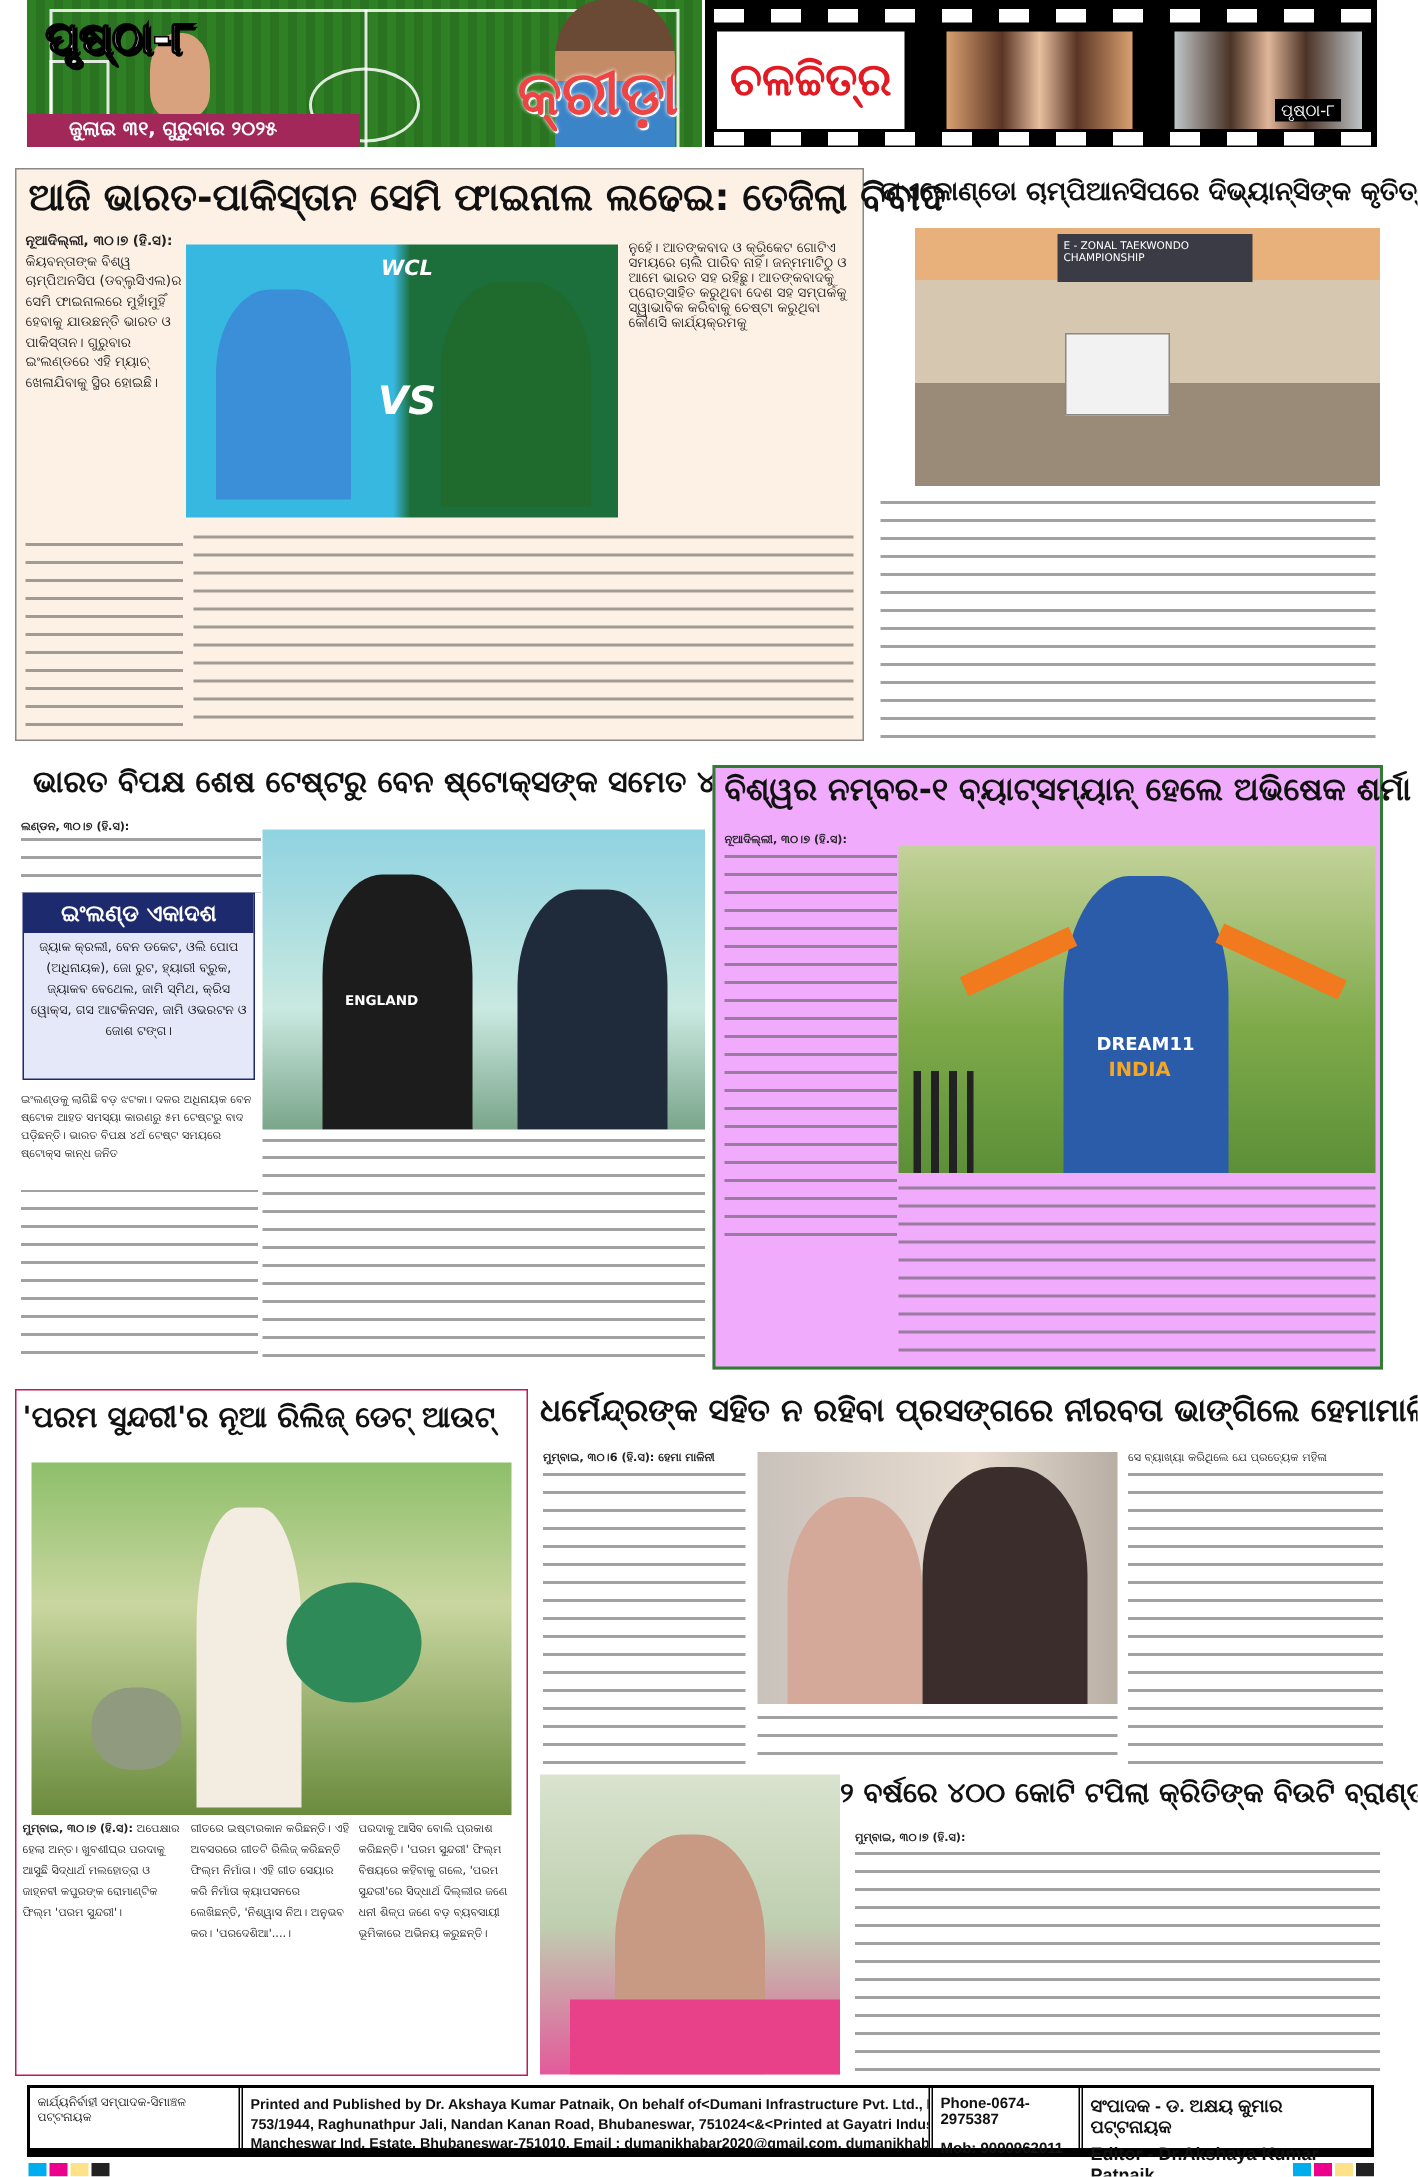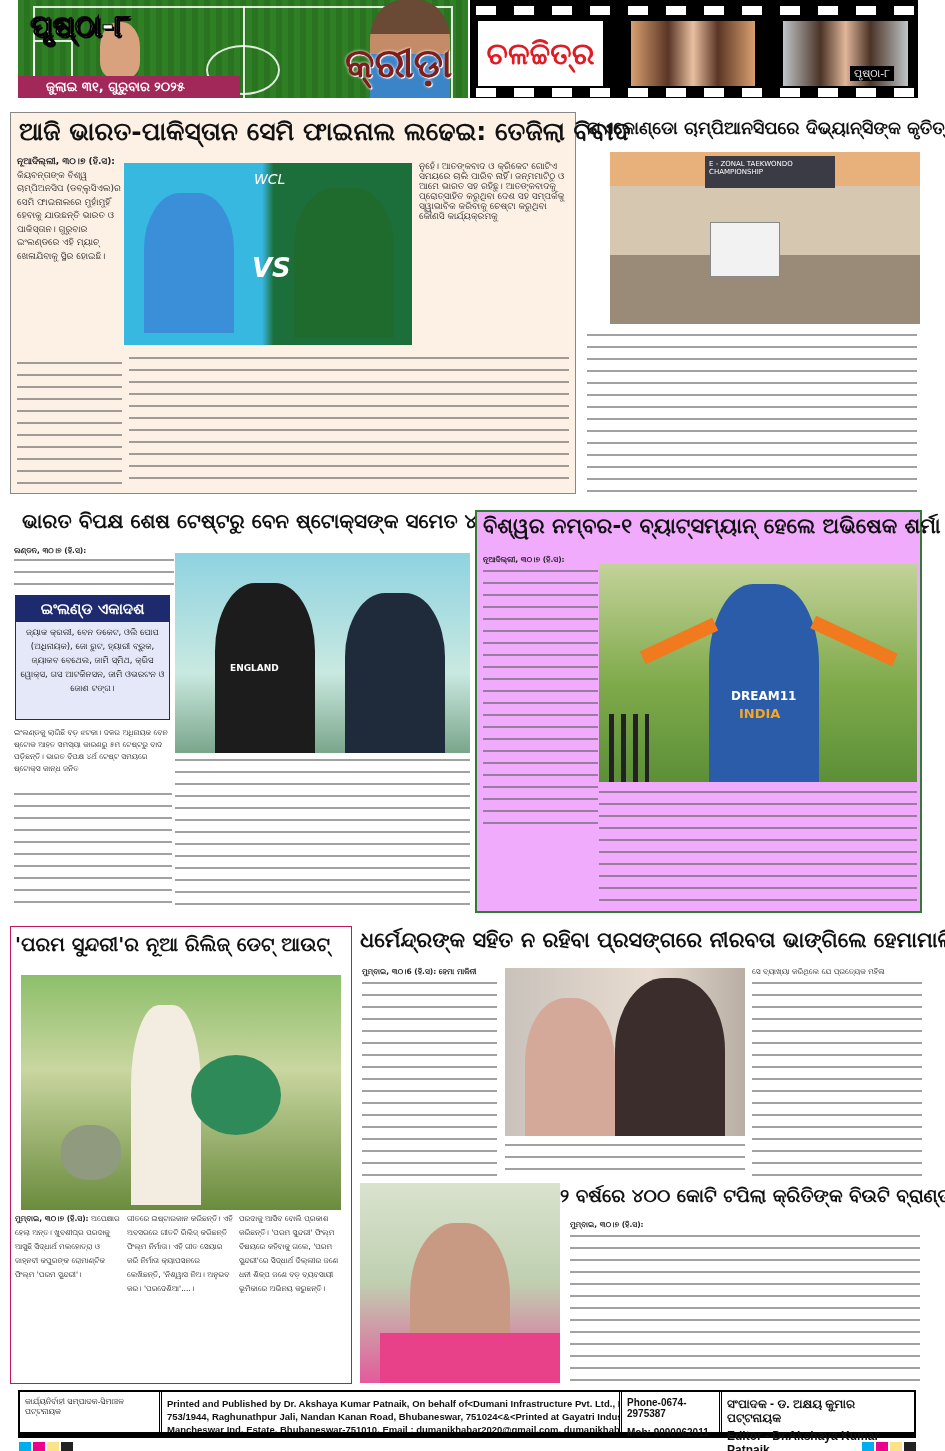--- a/index.html
+++ b/index.html
@@ -3,21 +3,21 @@
 <meta charset="utf-8">
 <style>
   * { box-sizing: border-box; margin: 0; padding: 0; }
   body { width: 945px; height: 1451px; background: #fff; font-family: "DejaVu Sans", sans-serif; position: relative; overflow: hidden; color: #111; }
   .abs { position: absolute; }
   
   .mast-left { left: 18px; top: 0; width: 450px; height: 98px; background: #2e7a23; background-image: repeating-linear-gradient(90deg, #2f8025 0 6px, #2a7320 6px 12px); overflow: hidden; }
   .mast-left .pitch-line { position: absolute; border: 2px solid rgba(255,255,255,0.85); }
   .page-no { left: 30px; top: 8px; font-size: 30px; font-weight: bold; color: #fff; -webkit-text-stroke: 1px #000; text-shadow: 2px 2px 0 #000; }
   .date-band { left: 18px; top: 76px; width: 222px; height: 22px; background: #a3285a; color: #fff; font-size: 13px; font-weight: bold; padding: 3px 0 0 28px; }
-  .kreeda { left: 345px; top: 40px; font-size: 40px; font-weight: bold; color: #7f1d1d; text-shadow: 0 0 3px #fff, 1px 1px 0 #fff; }
+  .kreeda { left: 345px; top: 40px; font-size: 40px; font-weight: bold; color: #ef4444; text-shadow: 0 0 3px #fff, 1px 1px 0 #fff; }
   .player-cartoon { left: 100px; top: 22px; width: 40px; height: 56px; border-radius: 45% 45% 30% 30%; background: #d9a27e; }
   .player-photo { left: 370px; top: 0; width: 80px; height: 98px; background: linear-gradient(#6b4a35 0 35%, #c48b67 35% 55%, #3c84c8 55%); border-radius: 40% 40% 0 0; }
   .film { left: 470px; top: 0; width: 448px; height: 98px; background: #000; }
   .film .hole { position: absolute; width: 20px; height: 9px; background: #fff; }
   .film-title { left: 8px; top: 21px; width: 125px; height: 65px; background: #fff; color: #e01b24; font-size: 30px; font-weight: bold; display: flex; align-items: center; justify-content: center; }
   .film-photo1 { left: 161px; top: 21px; width: 124px; height: 65px; background: linear-gradient(90deg, #d8a070, #5a3525 30%, #e8c0a0 50%, #5a3525 70%, #d8a070); }
   .film-photo2 { left: 313px; top: 21px; width: 125px; height: 65px; background: linear-gradient(90deg, #bfc5c8, #4b3326 30%, #e0b69a 50%, #4b3326 70%, #bfc5c8); }
   .film-pg { left: 380px; top: 66px; font-size: 11px; color: #fff; background: #000; padding: 1px 4px; }
 
   
@@ -86,21 +86,21 @@
   <div class="hl" style="left:8px;top:4px;font-size:25px;">ଆଜି ଭାରତ-ପାକିସ୍ତାନ ସେମି ଫାଇନାଲ ଲଢେଇ: ତେଜିଲା ବିବାଦ</div>
   <div class="bodytext" style="left:6px;top:42px;width:105px;height:200px;font-size:9px;line-height:13.5px;">
     <b>ନୂଆଦିଲ୍ଲୀ, ୩୦।୭ (ହି.ସ):</b>
     <span>କିୟବନ୍ତାଙ୍କ ବିଶ୍ୱ ଚାମ୍ପିଅନସିପ (ଡବ୍ଲୁସିଏଲ)ର ସେମି ଫାଇନାଲରେ ମୁହାଁମୁହିଁ ହେବାକୁ ଯାଉଛନ୍ତି ଭାରତ ଓ ପାକିସ୍ତାନ। ଗୁରୁବାର ଇଂଲଣ୍ଡରେ ଏହି ମ୍ୟାଚ୍ ଖେଳାଯିବାକୁ ସ୍ଥିର ହୋଇଛି।</span>
   </div>
   <div class="lines" style="left:6px;top:245px;width:105px;height:128px;"></div>
   <div class="photo" style="left:113px;top:50px;width:288px;height:182px;background:linear-gradient(90deg,#37b8e0 0 48%,#1c6e3a 52%);">
     <div style="position:absolute;left:20px;top:30px;width:90px;height:140px;background:#3a8fd8;border-radius:40% 40% 0 0;"></div>
     <div style="position:absolute;left:170px;top:25px;width:100px;height:150px;background:#1f6b2e;border-radius:40% 40% 0 0;"></div>
     <div style="position:absolute;left:128px;top:90px;font-size:26px;font-weight:bold;color:#fff;font-style:italic;">VS</div>
-    <div style="position:absolute;left:130px;top:8px;font-size:14px;font-weight:normal;color:#fff;font-style:italic;">WCL</div>
+    <div style="position:absolute;left:130px;top:8px;font-size:14px;font-weight:bold;color:#fff;font-style:italic;">WCL</div>
   </div>
   <div class="bodytext" style="left:408px;top:48px;width:155px;height:190px;font-size:9px;line-height:10px;">ନୁହେଁ। ଆତଙ୍କବାଦ ଓ କ୍ରିକେଟ ଗୋଟିଏ ସମୟରେ ଚାଲି ପାରିବ ନାହିଁ। ଜନ୍ମମାଟିଠୁ ଓ ଆମେ ଭାରତ ସହ ରହିଛୁ। ଆତଙ୍କବାଦକୁ ପ୍ରୋତ୍ସାହିତ କରୁଥିବା ଦେଶ ସହ ସମ୍ପର୍କକୁ ସ୍ୱାଭାବିକ କରିବାକୁ ଚେଷ୍ଟା କରୁଥିବା କୌଣସି କାର୍ଯ୍ୟକ୍ରମକୁ</div>
   <div class="lines" style="left:118px;top:240px;width:440px;height:134px;background-size:146px 12px;"></div>
 </div>
 
 <div class="box" style="left:585px;top:112px;width:345px;height:382px;border:none;">
   <div class="hl" style="left:2px;top:6px;font-size:17.5px;">ତାଏକୋଣ୍ଡୋ ଚାମ୍ପିଆନସିପରେ ଦିଭ୍ୟାନ୍ସିଙ୍କ କୃତିତ୍ୱ</div>
   <div class="photo" style="left:25px;top:40px;width:310px;height:172px;background:linear-gradient(180deg,#e8b07a 0 20%,#d6c8b0 20% 60%,#9a8b78 60%);">
     <div style="position:absolute;left:95px;top:4px;width:130px;height:32px;background:#3b3b45;color:#fff;font-size:7px;padding:4px;">E - ZONAL TAEKWONDO CHAMPIONSHIP</div>
     <div style="position:absolute;left:100px;top:70px;width:70px;height:55px;background:#f2f2f2;border:1px solid #888;"></div>

